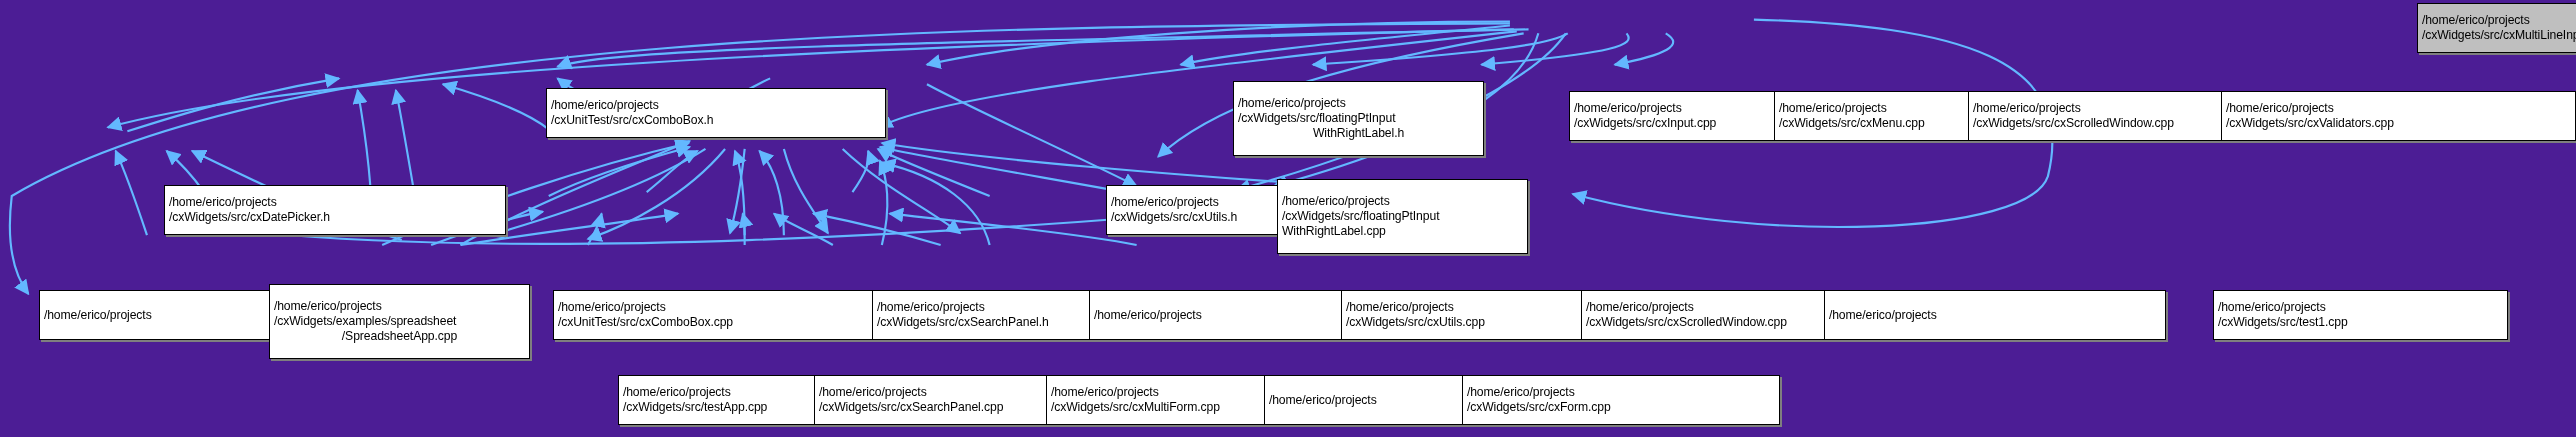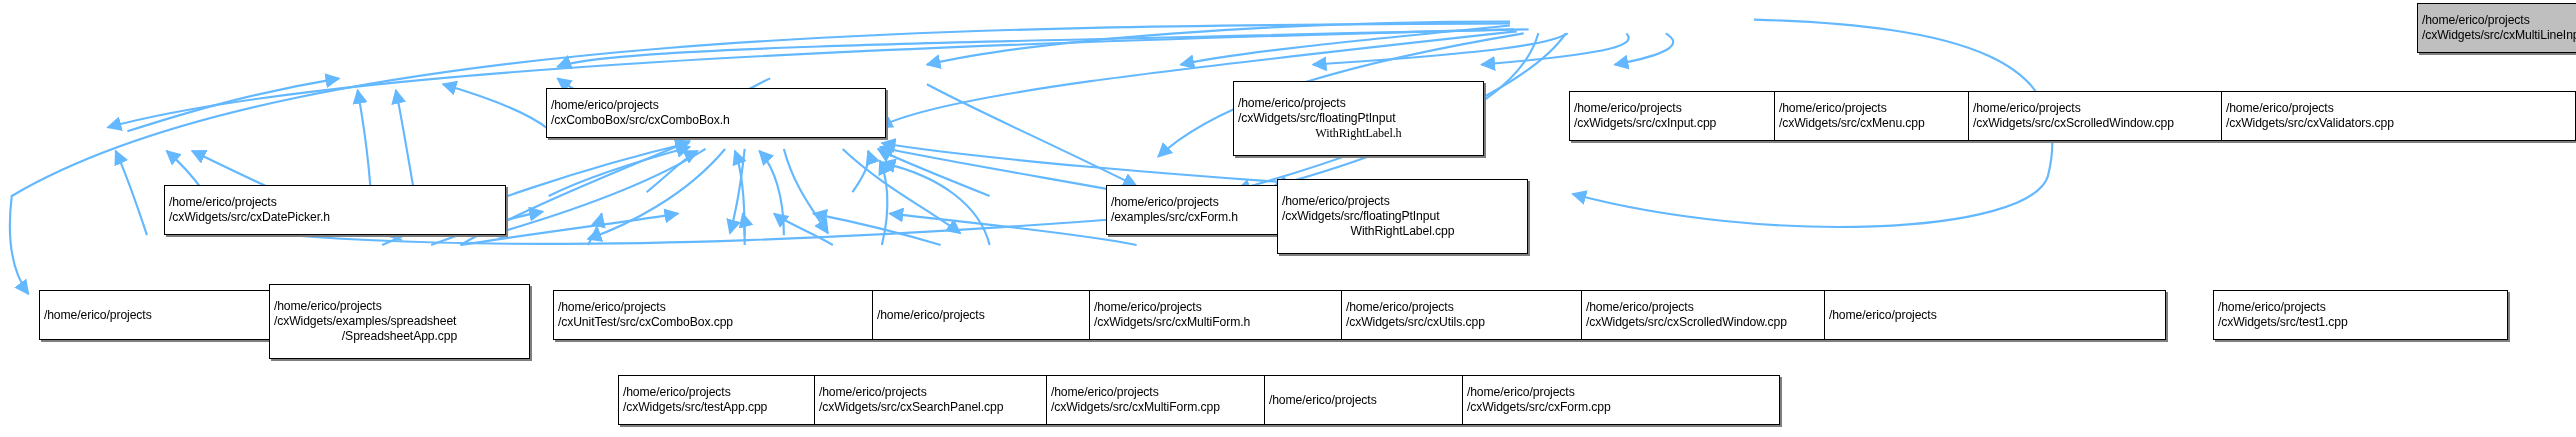--- a/index.html
+++ b/index.html
@@ -1,21 +1,21 @@
 <!DOCTYPE html>
 <html><head>
 <meta charset="utf-8">
 <title>cxMultiLineInput.h — include dependency graph</title>
 <style>
   html,body{margin:0;padding:0;background:#000;}
   #canvas{
     position:relative;
     width:2576px;
     height:438px;
-    background:#ffffff;
+    background:#4c1d95;
     overflow:hidden;
     font-family:"Liberation Sans","DejaVu Sans",sans-serif;
   }
   #edges{position:absolute;left:0;top:0;width:2576px;height:438px;}
   .node{
     position:absolute;
     box-sizing:border-box;
     background:#ffffff;
     border:1px solid #000000;
     box-shadow:2px 2px 0 0 #7f7f7f;
@@ -109,26 +109,26 @@
     </g>
   </svg>
 
   <div id="nodes">
       <div class="node root al" style="left: 2417px; top: 2.9px; width: 384px; height: 50px;">
         <span class="l">/home/erico/projects</span>
         <span class="l">/cxWidgets/src/cxMultiLineInput.h</span>
       </div>
       <div class="node al" style="left: 546px; top: 88px; width: 340px; height: 50px;">
         <span class="l">/home/erico/projects</span>
-        <span class="l">/cxComboBox/src/cxComboBox.h</span>
+        <span class="l">/cxUnitTest/src/cxComboBox.h</span>
       </div>
       <div class="node al" style="left: 1233px; top: 81px; width: 251px; height: 75px;">
         <span class="l">/home/erico/projects</span>
         <span class="l">/cxWidgets/src/floatingPtInput</span>
-        <span class="l" style="text-align: center; font-family: Liberation Serif, serif;">WithRightLabel.h</span>
+        <span class="l" style="text-align: center;">WithRightLabel.h</span>
       </div>
       <div class="node al" style="left: 1569px; top: 91px; width: 316px; height: 50px;">
         <span class="l">/home/erico/projects</span>
         <span class="l">/cxWidgets/src/cxInput.cpp</span>
       </div>
       <div class="node al" style="left: 1774px; top: 91px; width: 316px; height: 50px;">
         <span class="l">/home/erico/projects</span>
         <span class="l">/cxWidgets/src/cxMenu.cpp</span>
       </div>
       <div class="node al" style="left: 1968px; top: 91px; width: 397px; height: 50px;">
@@ -138,45 +138,45 @@
       <div class="node al" style="left: 2221px; top: 91px; width: 355px; height: 50px;">
         <span class="l">/home/erico/projects</span>
         <span class="l">/cxWidgets/src/cxValidators.cpp</span>
       </div>
       <div class="node al" style="left: 164px; top: 185px; width: 342px; height: 50px;">
         <span class="l">/home/erico/projects</span>
         <span class="l">/cxWidgets/src/cxDatePicker.h</span>
       </div>
       <div class="node al" style="left: 1106px; top: 185px; width: 295px; height: 50px;">
         <span class="l">/home/erico/projects</span>
-        <span class="l">/examples/src/cxForm.h</span>
+        <span class="l">/cxWidgets/src/cxUtils.h</span>
       </div>
       <div class="node al" style="left: 1277px; top: 179px; width: 251px; height: 75px;">
         <span class="l">/home/erico/projects</span>
         <span class="l">/cxWidgets/src/floatingPtInput</span>
-        <span class="l" style="text-align: center;">WithRightLabel.cpp</span>
+        <span class="l" style="">WithRightLabel.cpp</span>
       </div>
       <div class="node al" style="left: 39px; top: 290px; width: 361px; height: 50px;">
         <span class="l">/home/erico/projects</span>
       </div>
       <div class="node al" style="left: 269px; top: 284px; width: 261px; height: 75px;">
         <span class="l">/home/erico/projects</span>
         <span class="l">/cxWidgets/examples/spreadsheet</span>
         <span class="l" style="text-align: center;">/SpreadsheetApp.cpp</span>
       </div>
       <div class="node al" style="left: 553px; top: 290px; width: 352px; height: 50px;">
         <span class="l">/home/erico/projects</span>
         <span class="l">/cxUnitTest/src/cxComboBox.cpp</span>
       </div>
       <div class="node al" style="left: 872px; top: 290px; width: 350px; height: 50px;">
         <span class="l">/home/erico/projects</span>
+        <span class="l">/cxWidgets/src/cxSearchPanel.h</span>
       </div>
       <div class="node al" style="left: 1089px; top: 290px; width: 339px; height: 50px;">
         <span class="l">/home/erico/projects</span>
-        <span class="l">/cxWidgets/src/cxMultiForm.h</span>
       </div>
       <div class="node al" style="left: 1341px; top: 290px; width: 314px; height: 50px;">
         <span class="l">/home/erico/projects</span>
         <span class="l">/cxWidgets/src/cxUtils.cpp</span>
       </div>
       <div class="node al" style="left: 1581px; top: 290px; width: 392px; height: 50px;">
         <span class="l">/home/erico/projects</span>
         <span class="l">/cxWidgets/src/cxScrolledWindow.cpp</span>
       </div>
       <div class="node al" style="left: 1824px; top: 290px; width: 342px; height: 50px;">

